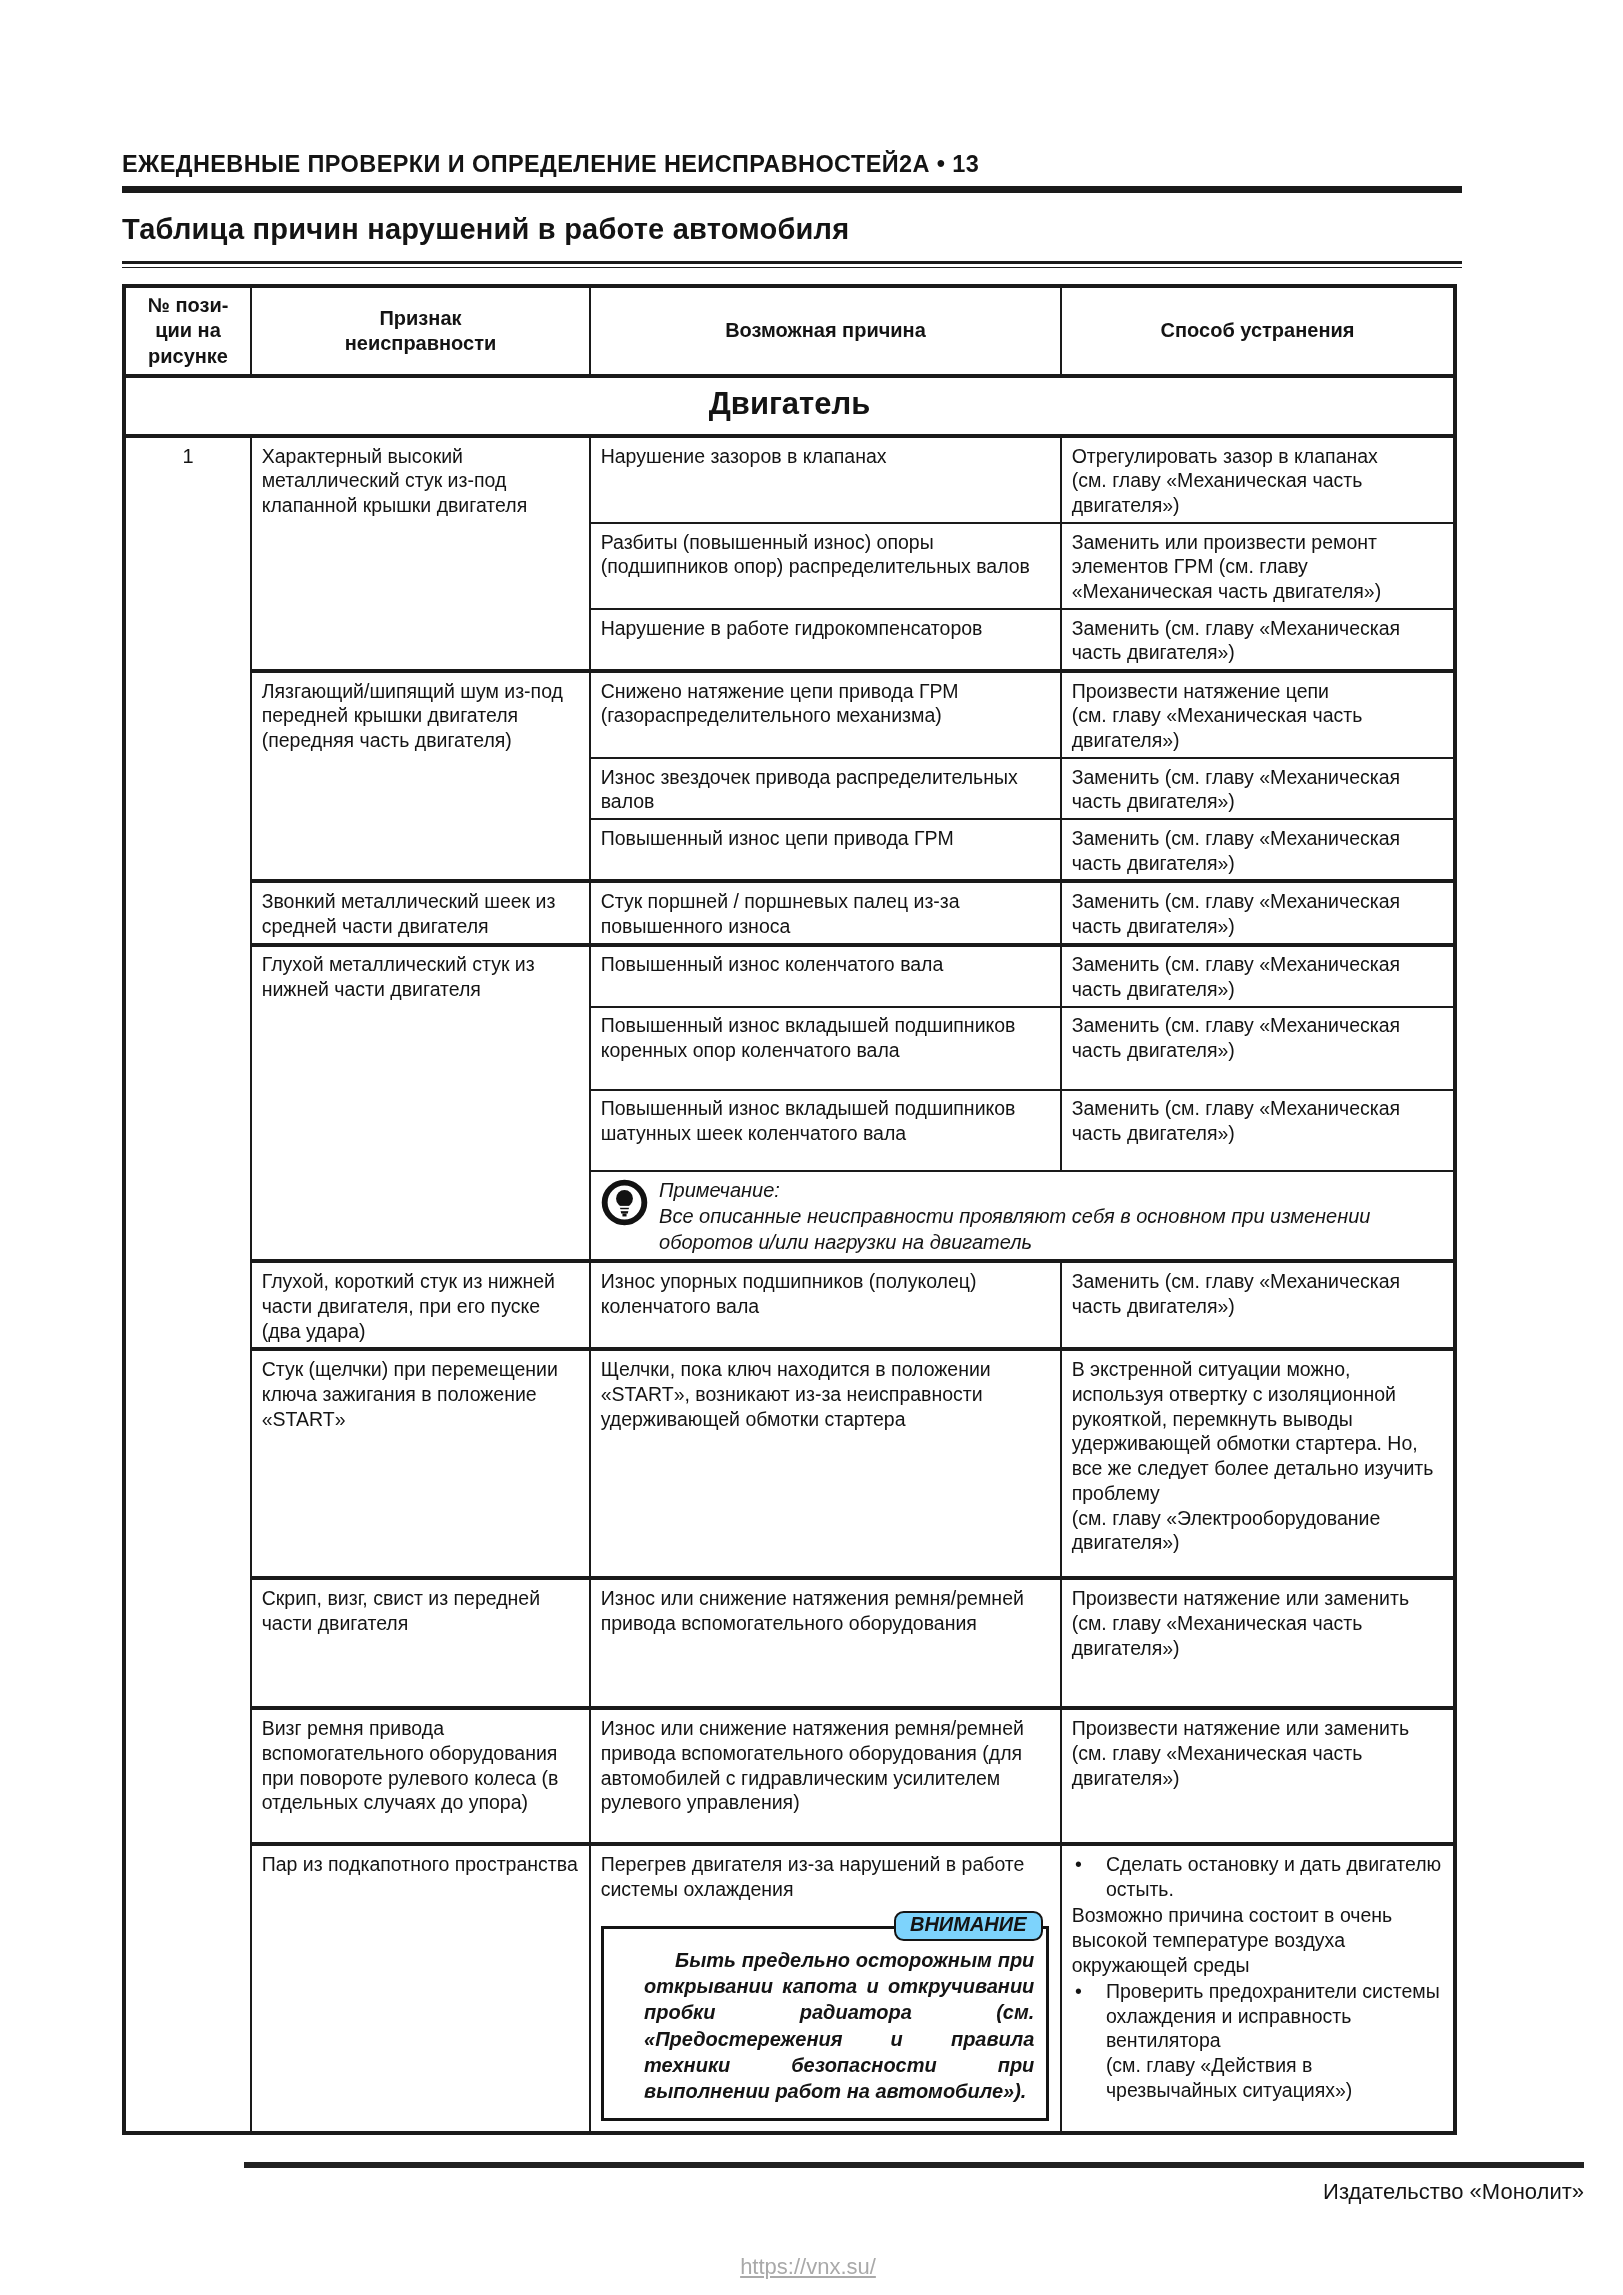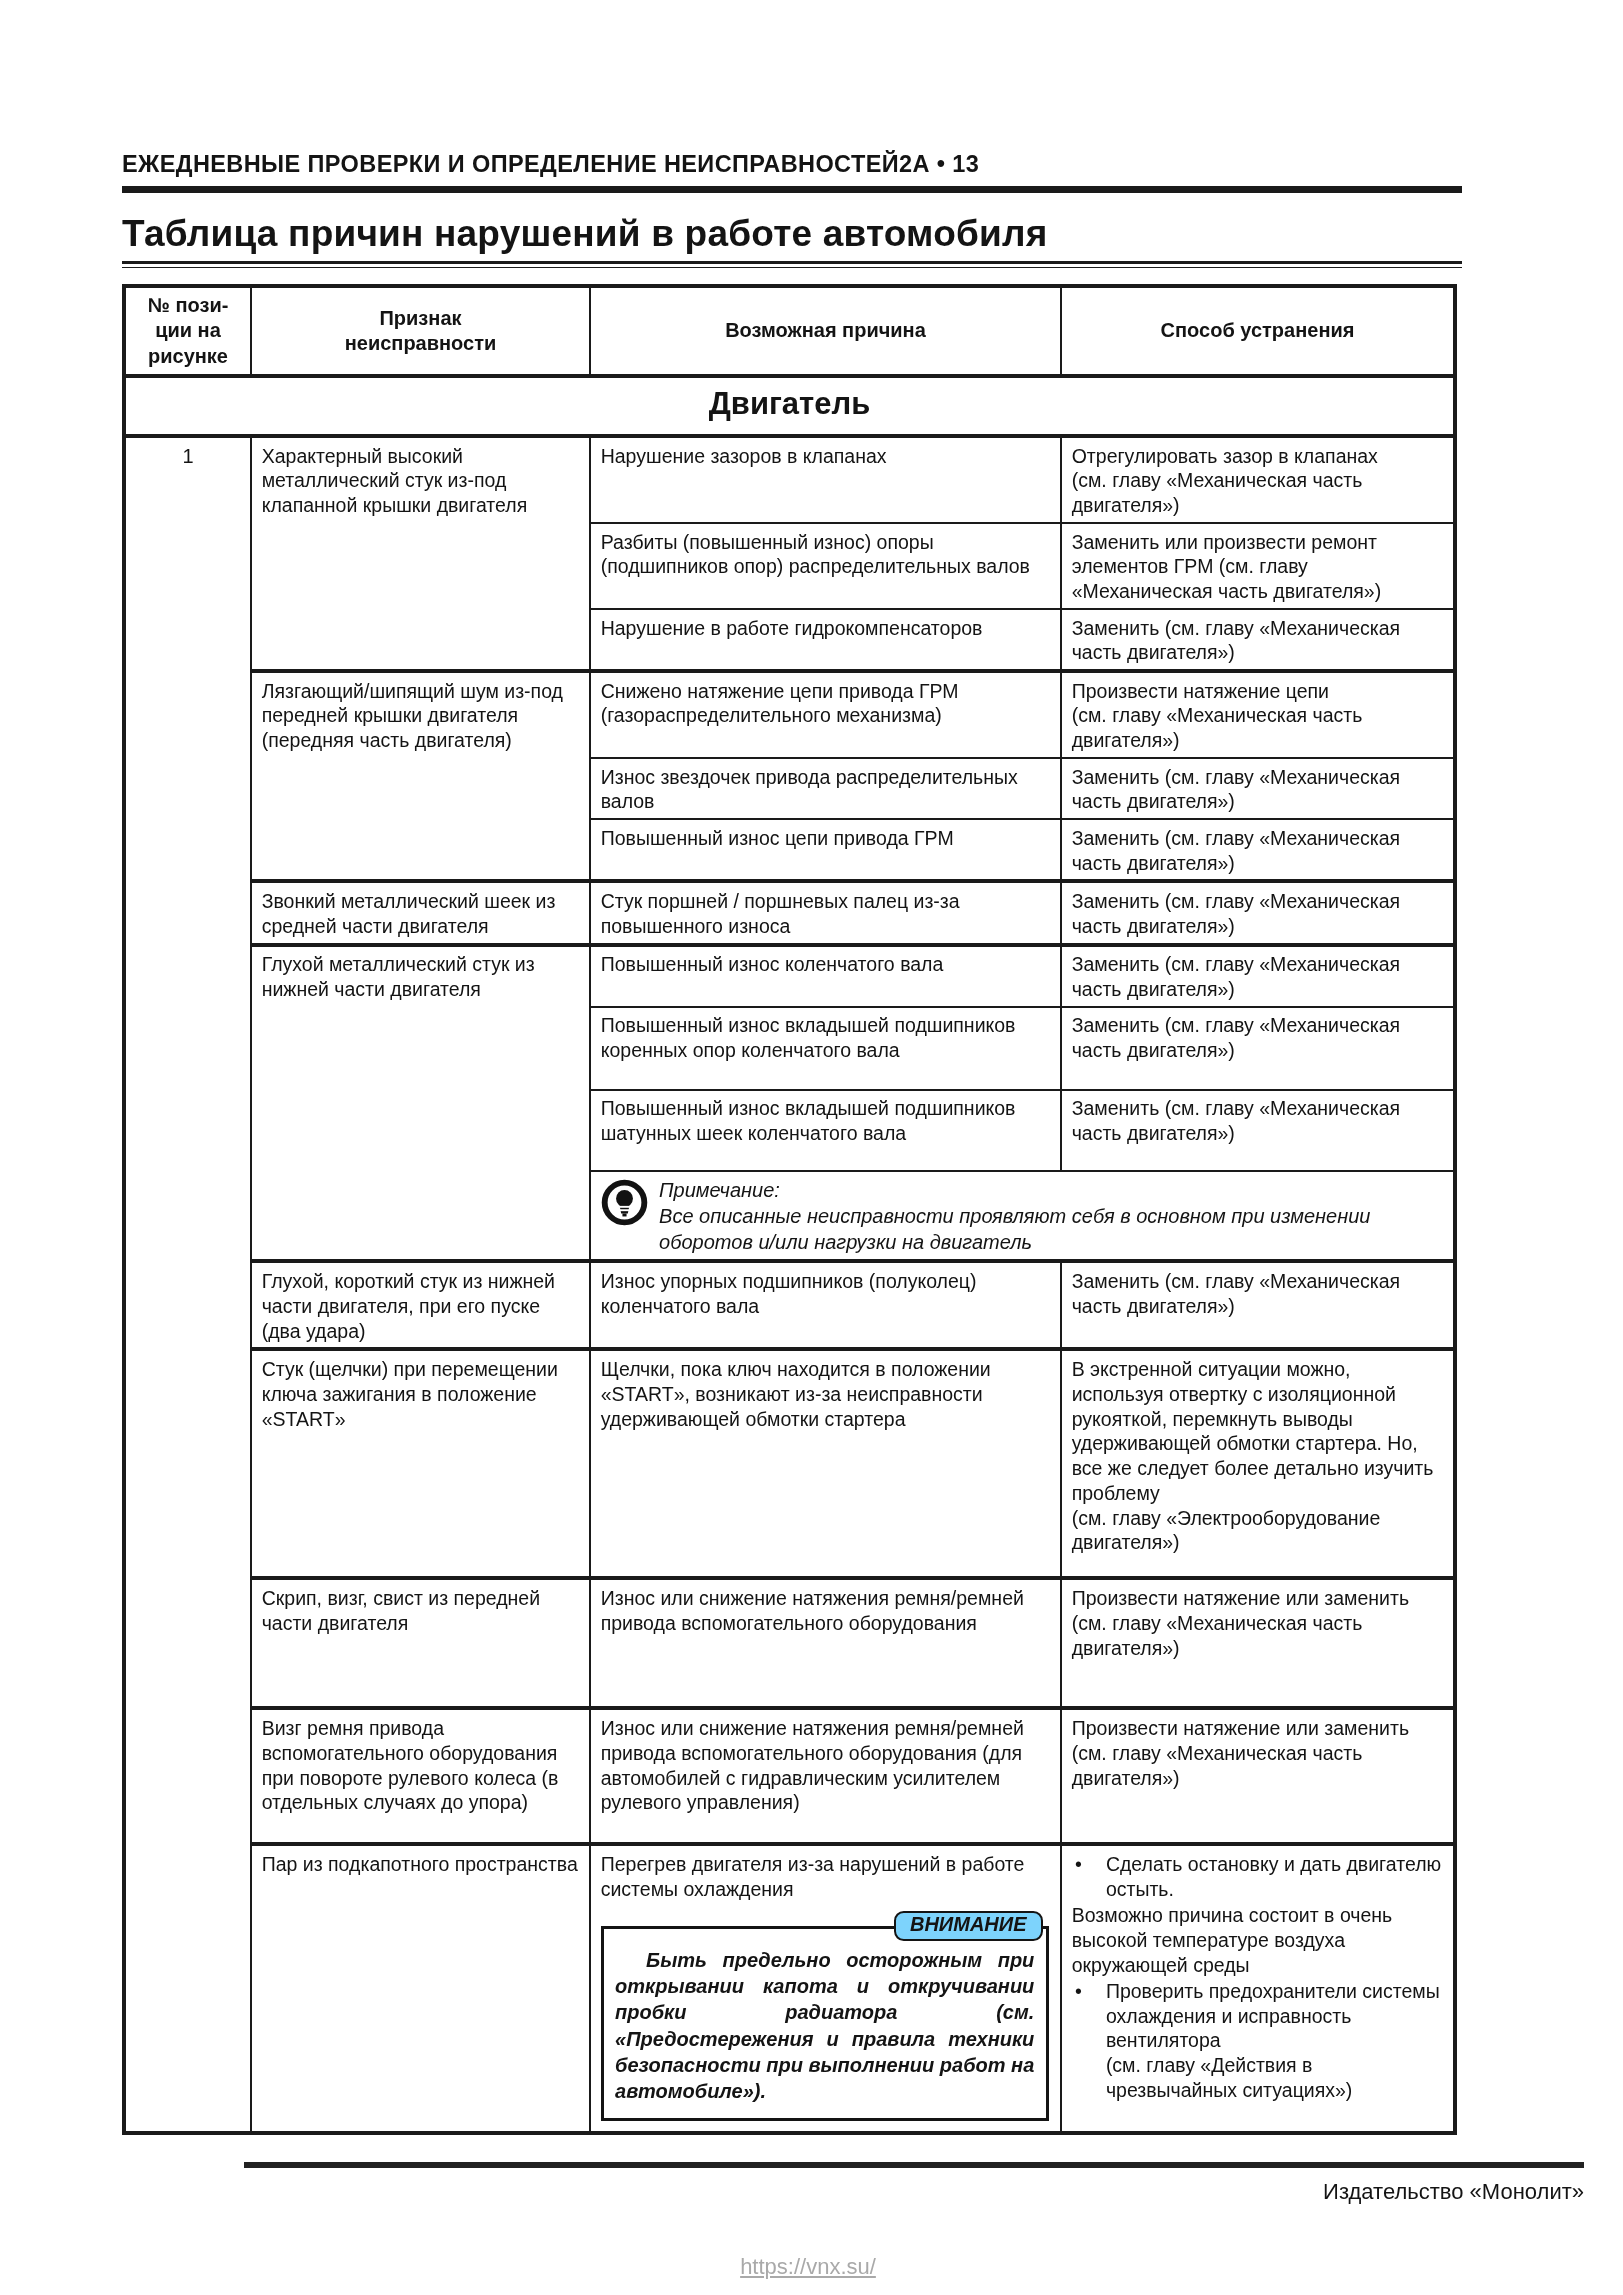--- a/index.html
+++ b/index.html
@@ -13,21 +13,21 @@
   
   .page-header{
     position:absolute;top:151px;left:0;width:100%;
     display:flex;align-items:baseline;
     font-weight:bold;font-size:23.5px;letter-spacing:0.4px;
   }
   .header-rule{position:absolute;top:186px;left:0;width:100%;height:6.5px;background:#1a1a1a;}
   
   .doc-title{
     position:absolute;top:213px;left:0;width:100%;
-    font-size:37px;font-weight:bold;letter-spacing:0.2px;margin:0;
+    font-size:29px;font-weight:bold;letter-spacing:0.2px;margin:0;
   }
   .title-rule{
     position:absolute;top:261px;left:0;width:100%;height:3.2px;
     border-top:3.2px solid #1a1a1a;border-bottom:1.6px solid #1a1a1a;
   }
   
   table.fault{
     position:absolute;top:284px;left:0;
     width:1332px;table-layout:fixed;border-collapse:collapse;
     font-size:19.5px;line-height:1.27;
@@ -69,21 +69,21 @@
     padding:18px 11.4px 13px;white-space:normal;
   }
   .warn-label{
     position:absolute;top:-18px;right:3.2px;background:#7dd3fc;
     border:2.4px solid #141414;border-radius:9.7px;
     font-weight:bold;font-style:italic;font-size:20px;
     padding:0.8px 14px 2.4px;line-height:1.15;
   }
   .warn-text{
     font-weight:bold;font-style:italic;text-align:justify;
-    text-indent:31px;font-size:20px;line-height:1.32;
+    text-indent:31px;font-size:20px;line-height:1.32;margin-left:29px;
   }
   
   .ritem{display:flex;white-space:pre-line;margin:0 0 1.6px 0;}
   .rb{flex:none;width:31px;padding-left:3.2px;}
   .rt{flex:1;}
   
   .footer-rule{position:absolute;top:2162px;left:122px;width:1340px;height:5.7px;background:#222;}
   .publisher{
     position:absolute;top:2179px;left:122px;width:1340px;
     text-align:right;font-size:22px;

